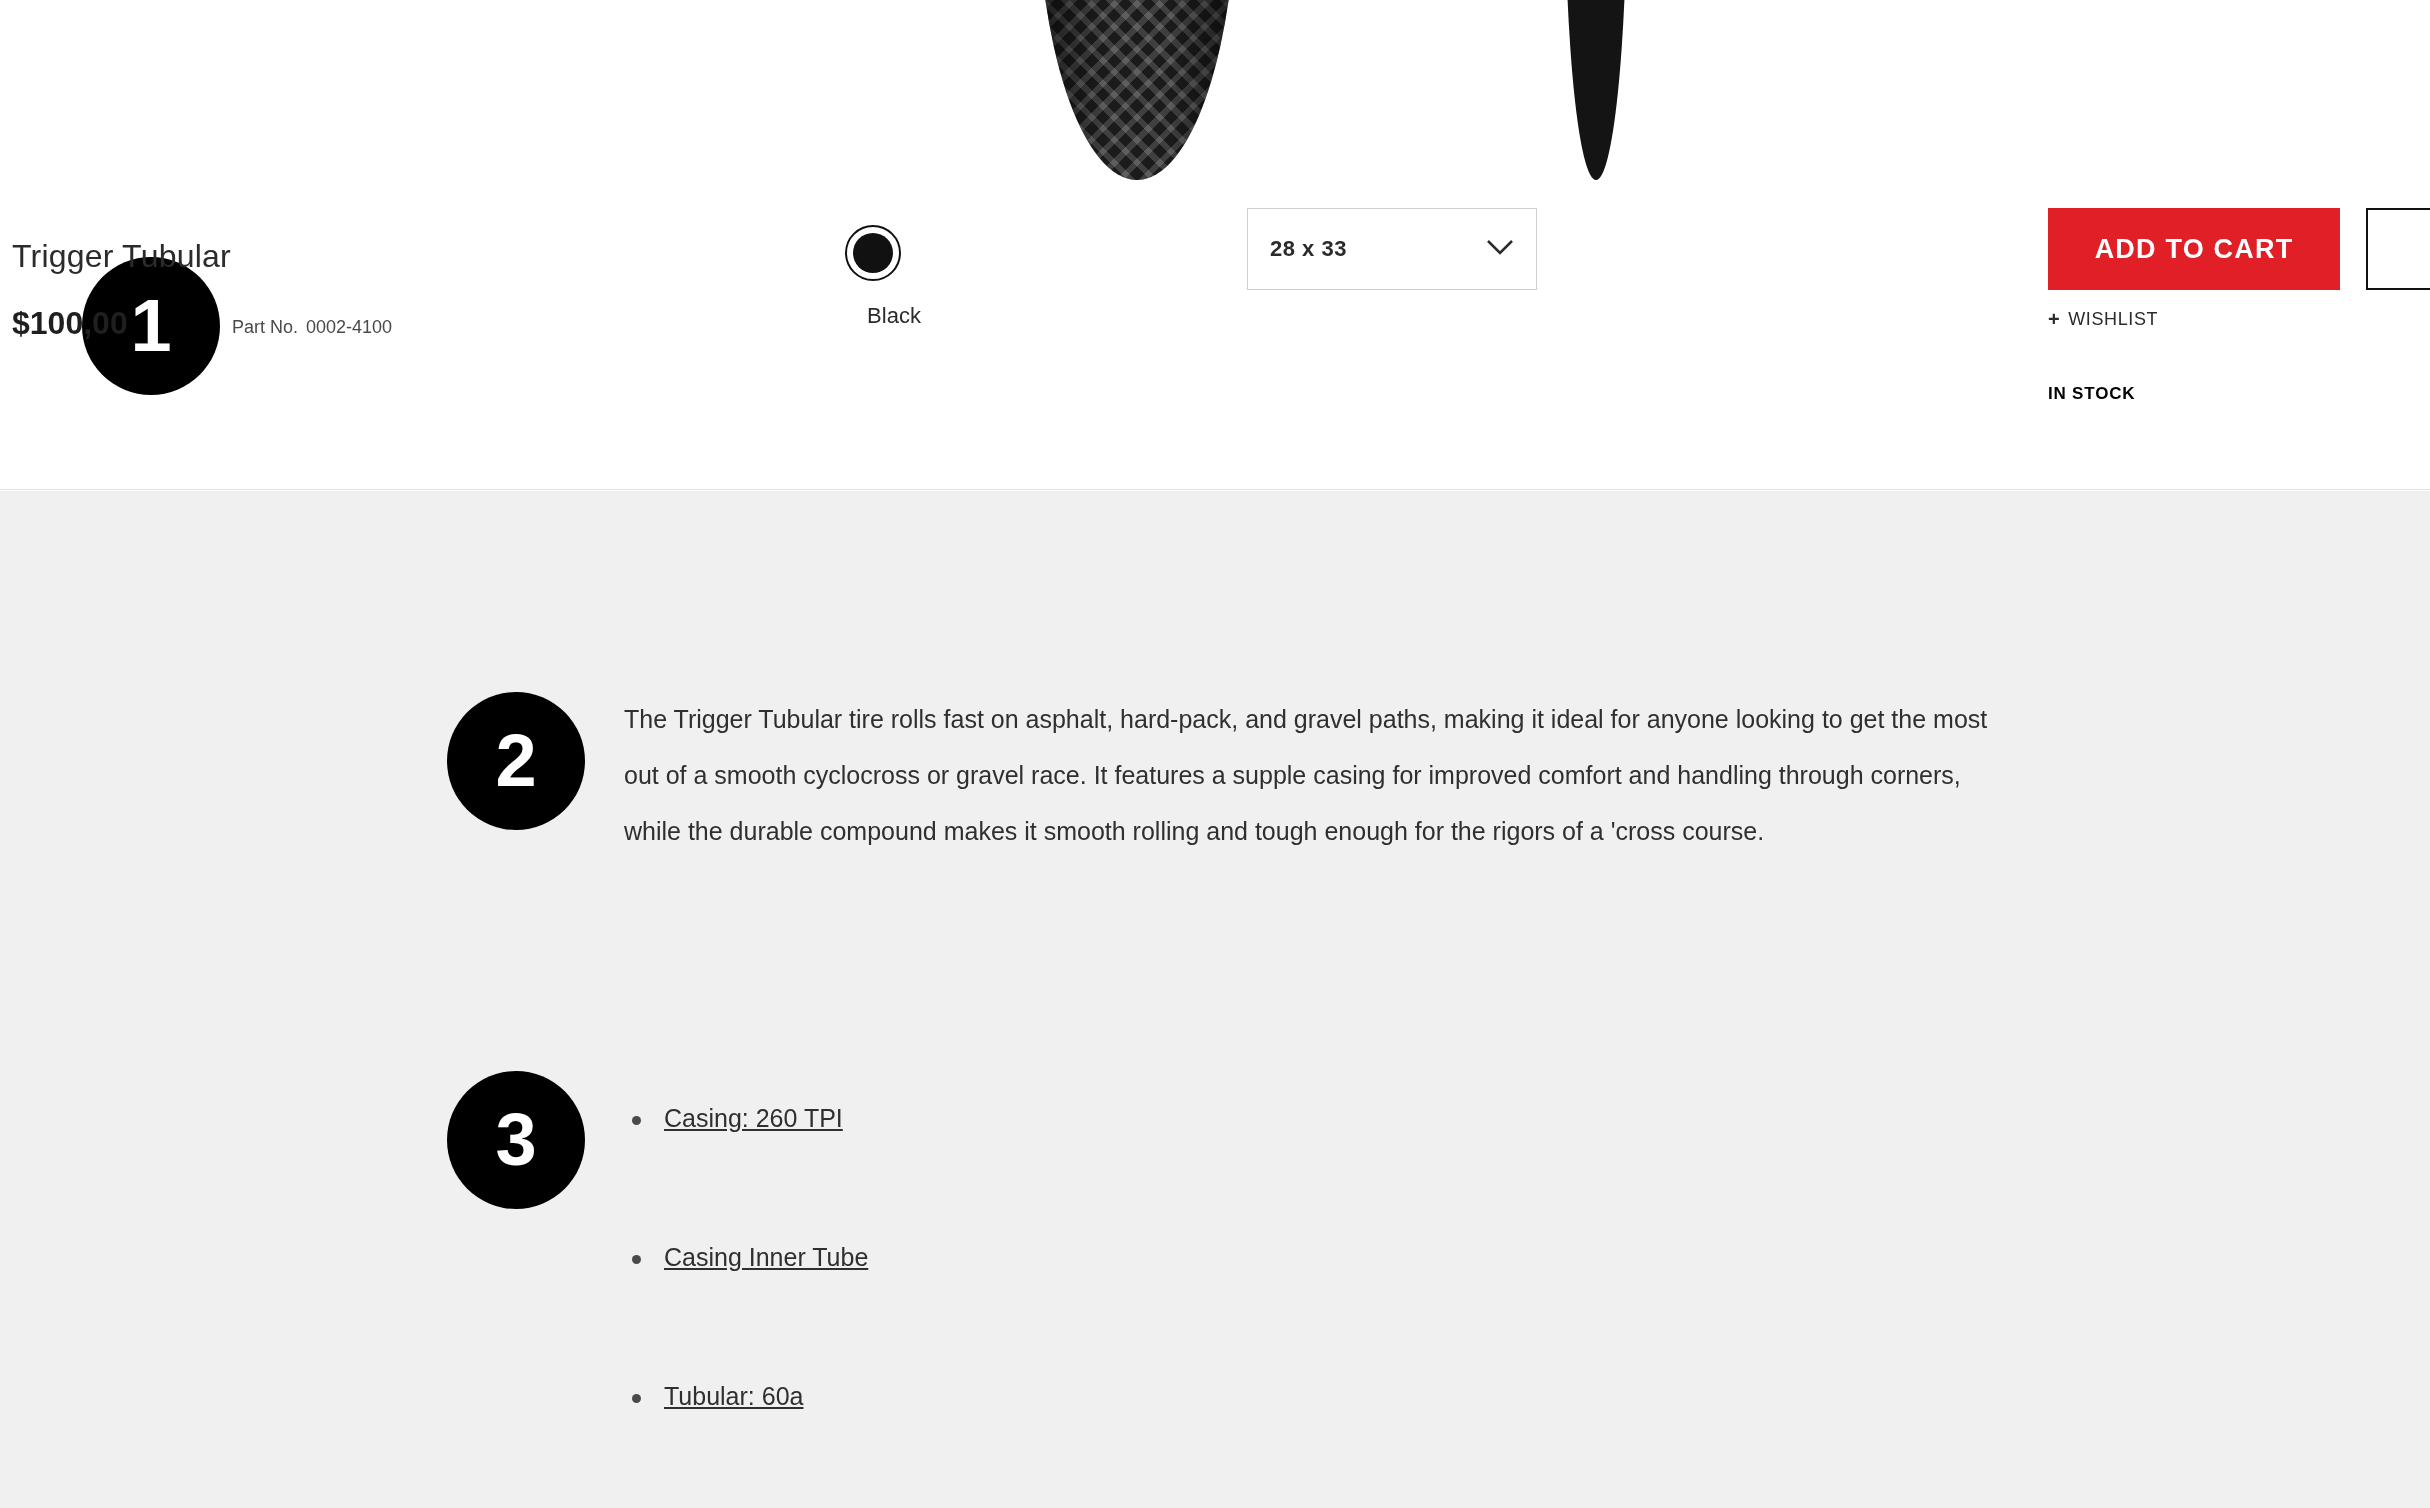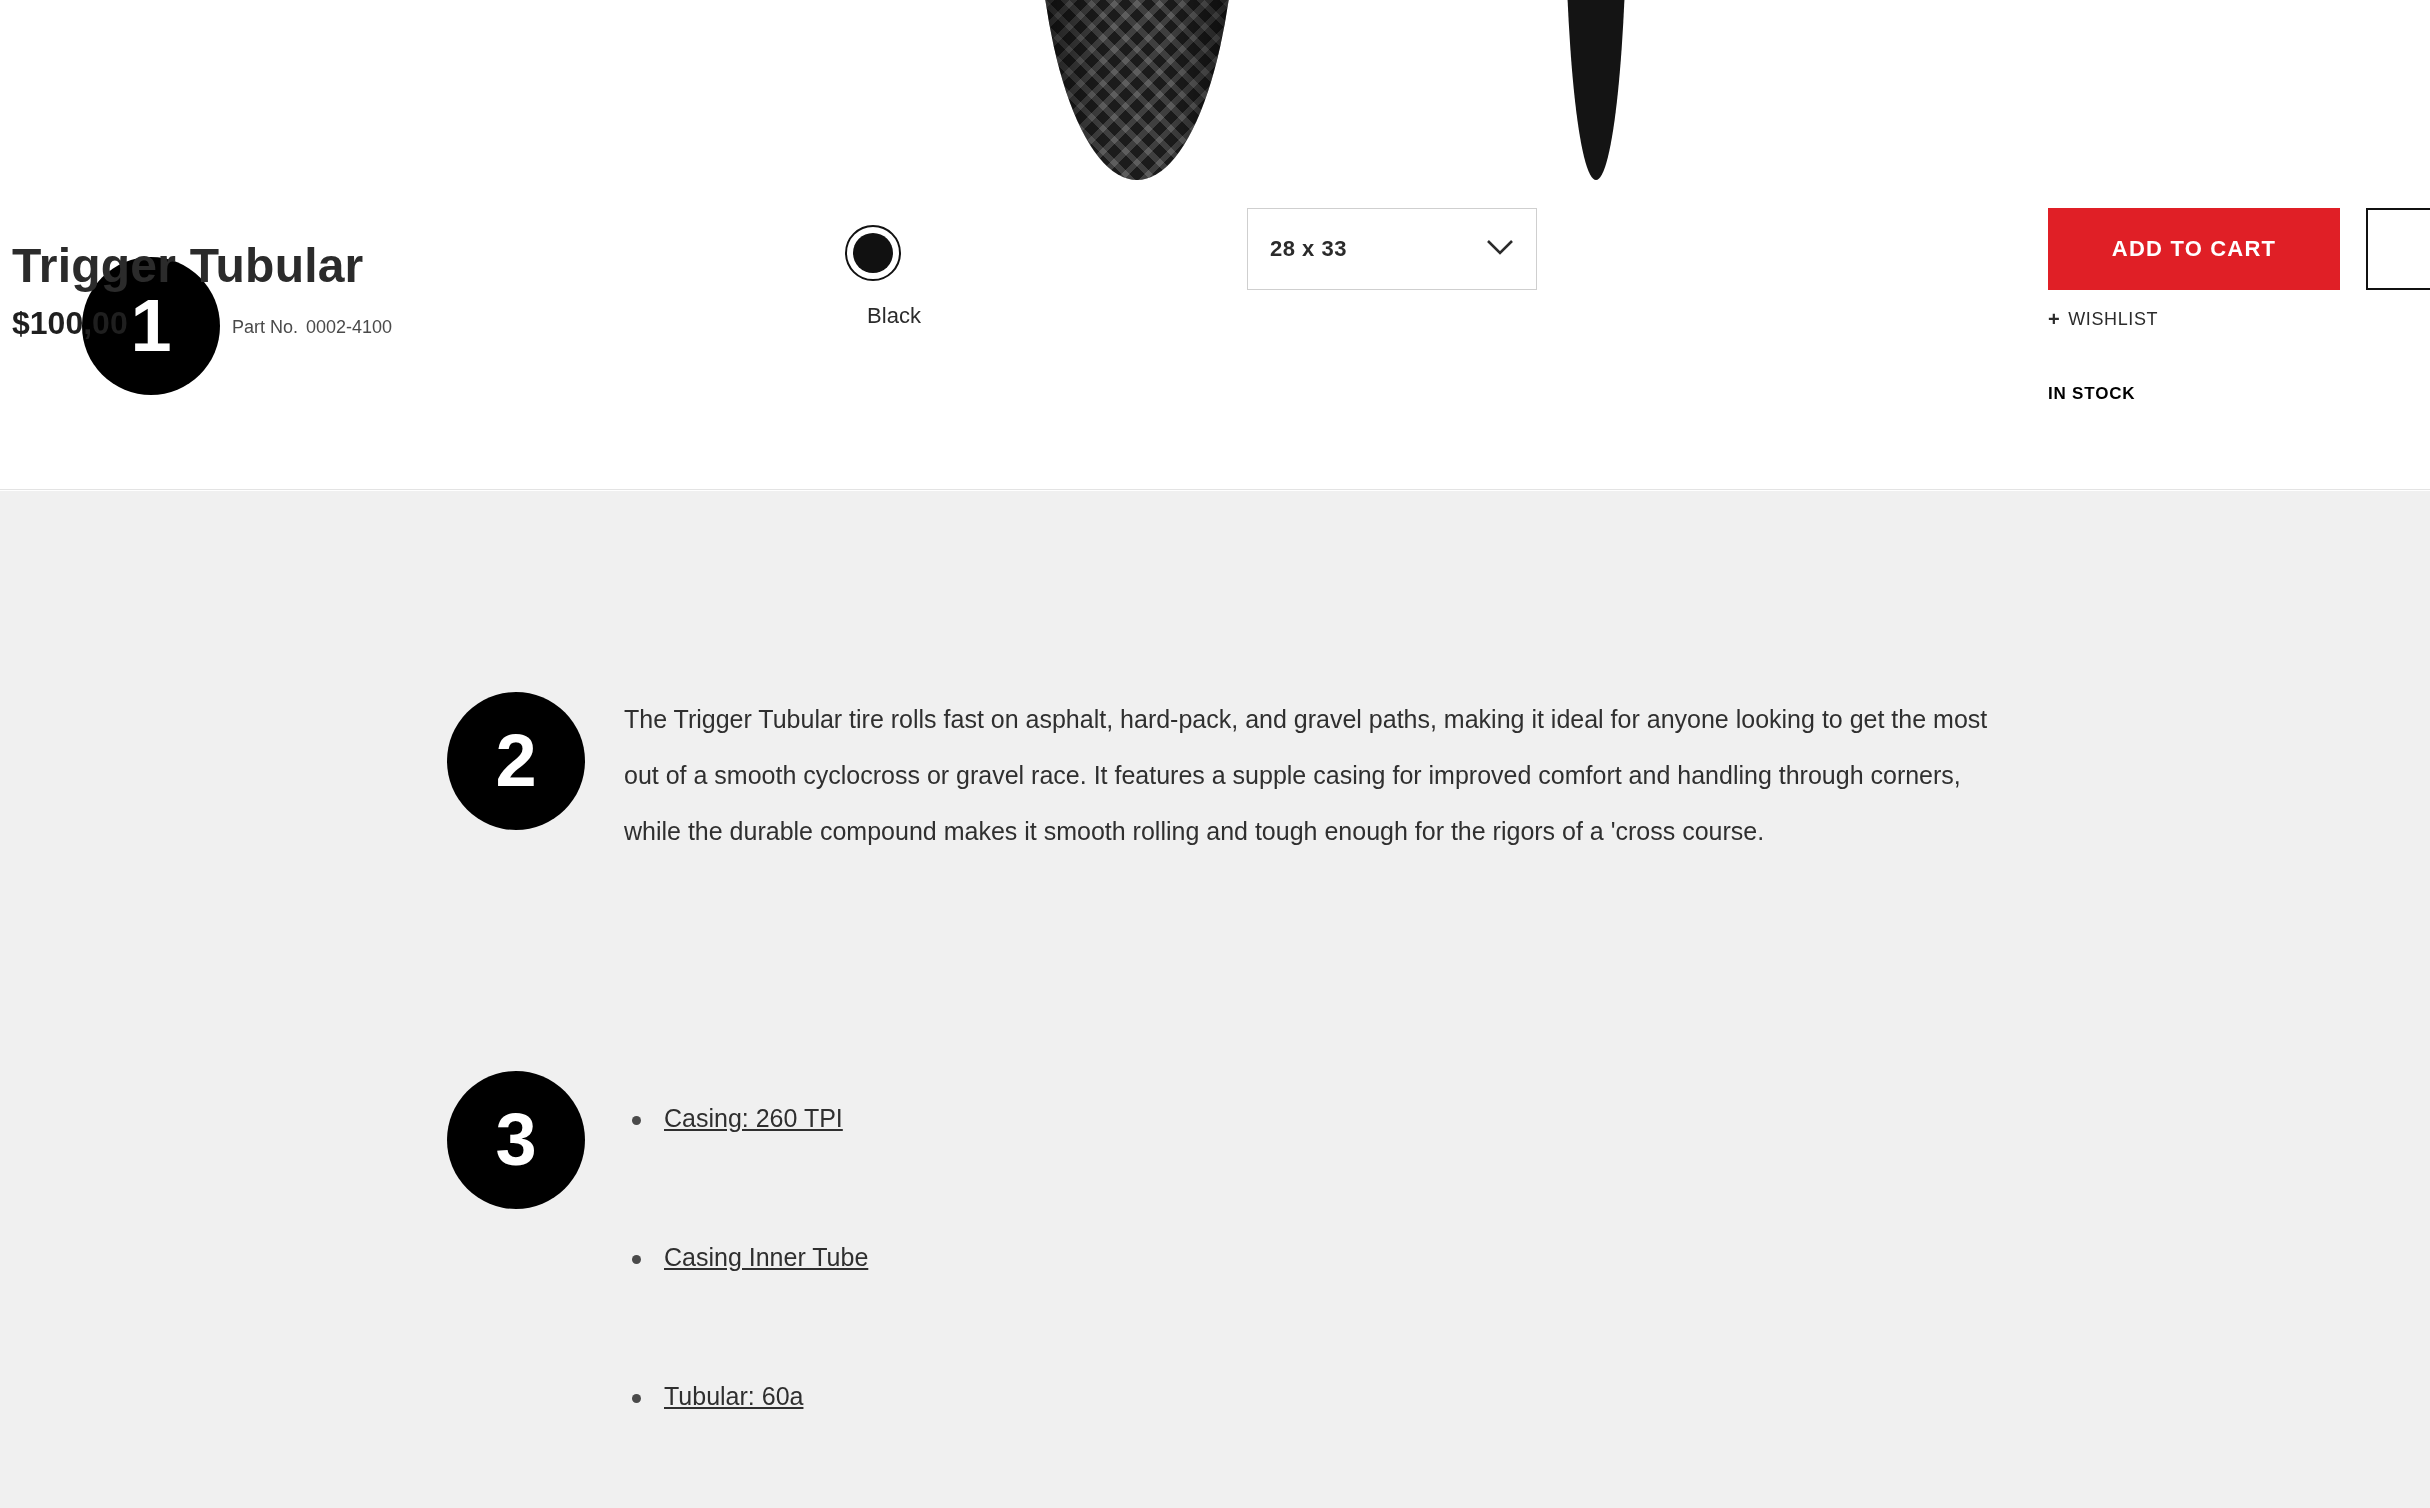--- a/index.html
+++ b/index.html
@@ -86,22 +86,22 @@
   }
   .badge-3 {
     left: 447px; top: 1070px;
     width: 138px; height: 138px;
     font-size: 74px;
   }
 
   .product-title {
     position: absolute;
     left: 12px; top: 43px;
-    font-size: 48px;
-    font-weight: 700;
+    font-size: 32px;
+    font-weight: 400;
     color: #2b2b2b;
     letter-spacing: .2px;
   }
   .product-price {
     position: absolute;
     left: 12px; top: 110px;
     font-size: 32px;
     font-weight: 700;
     color: #1f1f1f;
   }
@@ -164,21 +164,21 @@
   }
 
   
   .add-to-cart {
     position: absolute;
     left: 2048px; top: 13px;
     width: 292px; height: 82px;
     background: #e01f26;
     color: #ffffff;
     border: none;
-    font-size: 22px;
+    font-size: 27px;
     font-weight: 700;
     letter-spacing: 1.2px;
     cursor: pointer;
     font-family: "Liberation Sans", sans-serif;
   }
   .qty-box {
     position: absolute;
     left: 2366px; top: 13px;
     width: 110px; height: 82px;
     border: 2px solid #111111;

